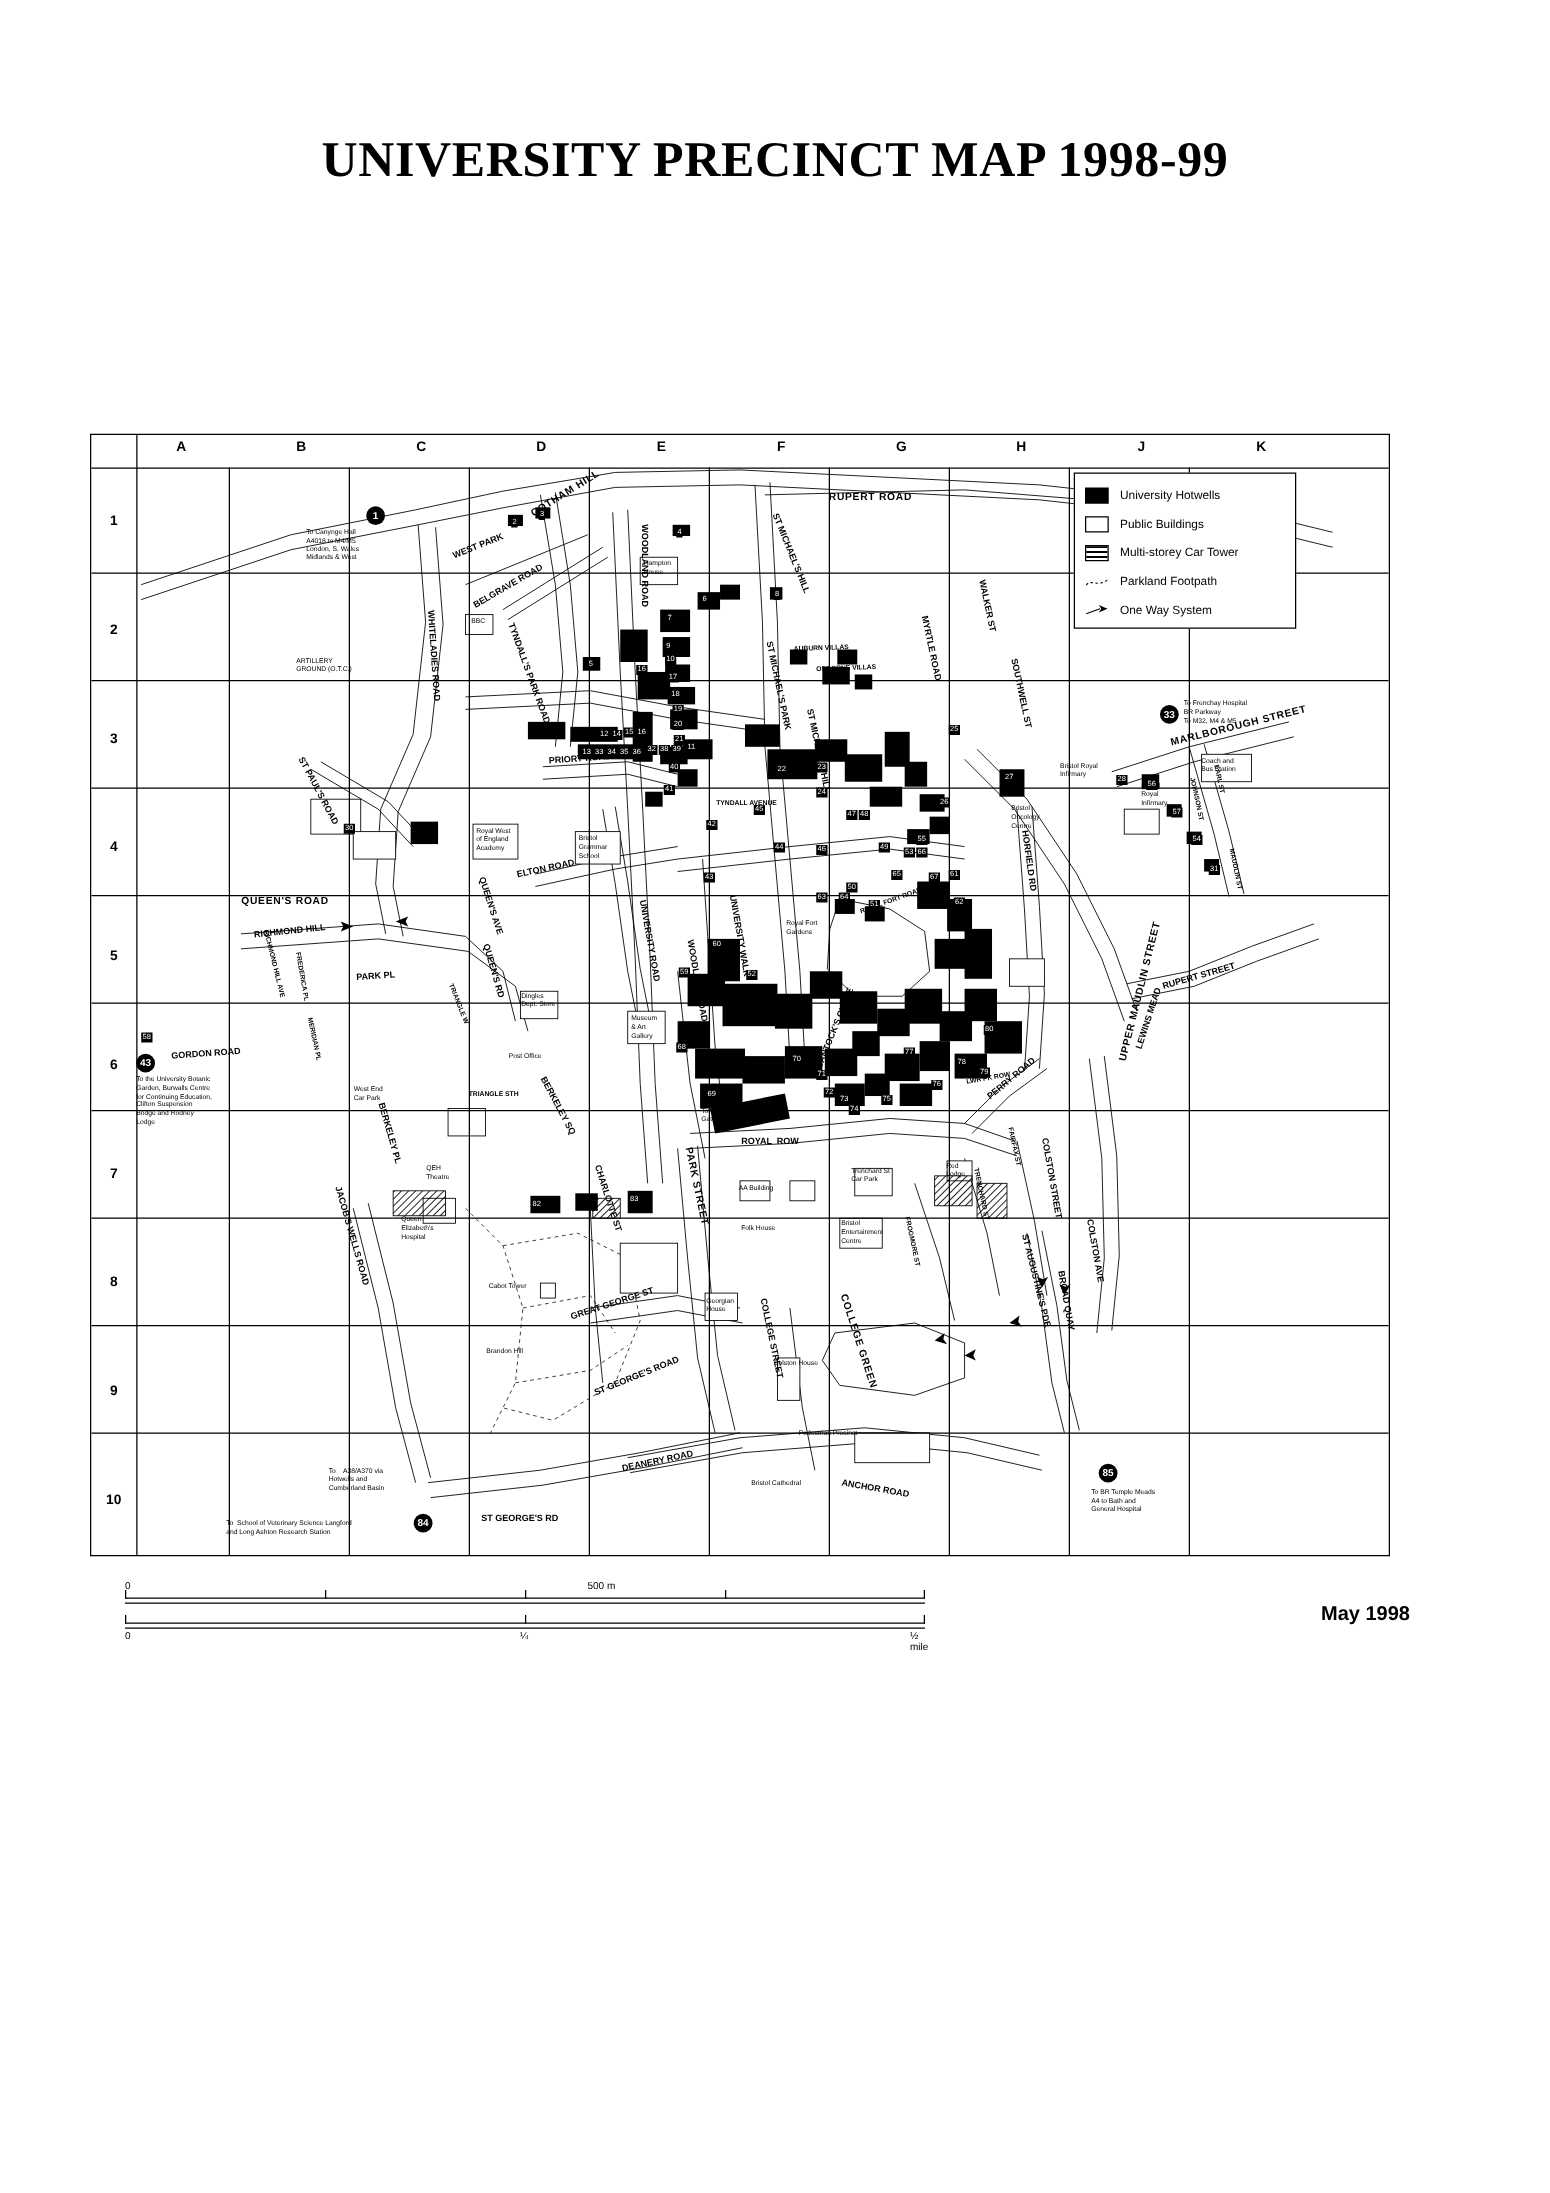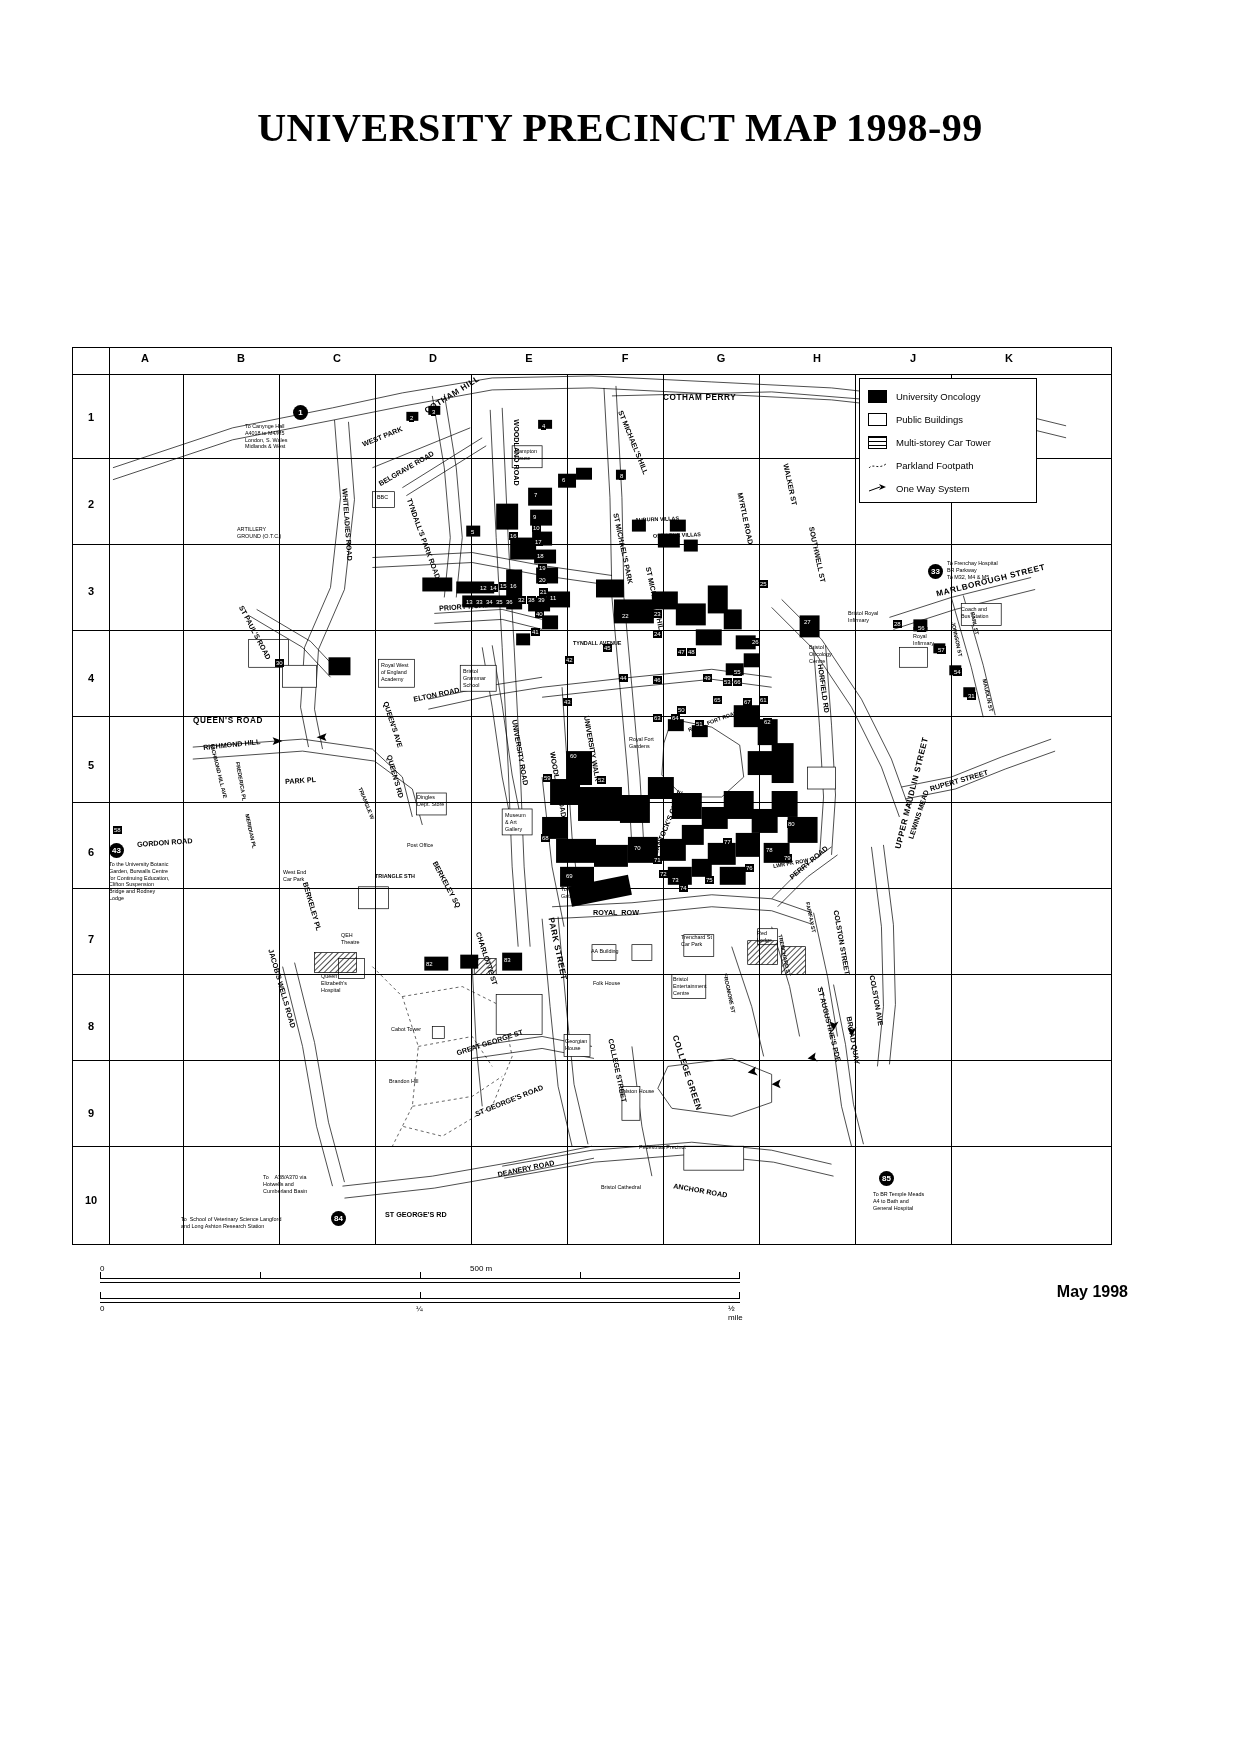--- a/index.html
+++ b/index.html
@@ -469,21 +469,21 @@
     <div class="gridline-h" style="left:0;top:368px;width:100%;"></div>
     <div class="gridline-h" style="left:0;top:454px;width:100%;"></div>
     <div class="gridline-h" style="left:0;top:540px;width:100%;"></div>
     <div class="gridline-h" style="left:0;top:626px;width:100%;"></div>
     <div class="gridline-h" style="left:0;top:712px;width:100%;"></div>
     <div class="gridline-h" style="left:0;top:798px;width:100%;"></div>
 
     <div id="legend">
       <div class="legend-row">
         <span class="legend-swatch sw-univ"></span>
-        <span>University Oncology</span>
+        <span>University Hotwells</span>
       </div>
       <div class="legend-row">
         <span class="legend-swatch sw-public"></span>
         <span>Public Buildings</span>
       </div>
       <div class="legend-row">
         <span class="legend-swatch sw-carpark"></span>
         <span>Multi-storey Car Tower</span>
       </div>
       <div class="legend-row">
@@ -585,21 +585,21 @@
 Royal
 Infirmary</div>
     <div class="mlab s5" style="left:888px;top:258px;">Coach and
 Bus Station</div>
     <div class="mlab s5 b" style="left:302px;top:525px;">TRIANGLE STH</div>
     <div class="mlab s7 b" style="left:520px;top:560px;">ROYAL  ROW</div>
     <div class="mlab s5" style="left:488px;top:538px;">Towards
 Gate</div>
 
     <div class="mlab s8 b" style="left:348px;top:42px;transform:rotate(-32deg);">COTHAM HILL</div>
-    <div class="mlab s8 b" style="left:590px;top:45px;">COTHAM PERRY</div>
+    <div class="mlab s8 b" style="left:590px;top:45px;">RUPERT ROAD</div>
     <div class="mlab s7 b" style="left:288px;top:84px;transform:rotate(-22deg);">WEST PARK</div>
     <div class="mlab s7 b" style="left:302px;top:116px;transform:rotate(-30deg);">BELGRAVE ROAD</div>
     <div class="mlab s7 b" style="left:410px;top:100px;transform:rotate(90deg);">WOODLAND ROAD</div>
     <div class="mlab s7 b" style="left:526px;top:90px;transform:rotate(68deg);">ST MICHAEL'S HILL</div>
     <div class="mlab s7 b" style="left:238px;top:172px;transform:rotate(86deg);">WHITELADIES ROAD</div>
     <div class="mlab s7 b" style="left:308px;top:186px;transform:rotate(70deg);">TYNDALL'S PARK ROAD</div>
     <div class="mlab s7 b" style="left:366px;top:254px;transform:rotate(-4deg);">PRIORY ROAD</div>
     <div class="mlab s7 b" style="left:340px;top:342px;transform:rotate(-12deg);">ELTON ROAD</div>
     <div class="mlab s7 b" style="left:152px;top:280px;transform:rotate(62deg);">ST PAUL'S ROAD</div>
     <div class="mlab s7 b" style="left:296px;top:372px;transform:rotate(72deg);">QUEEN'S AVE</div>

